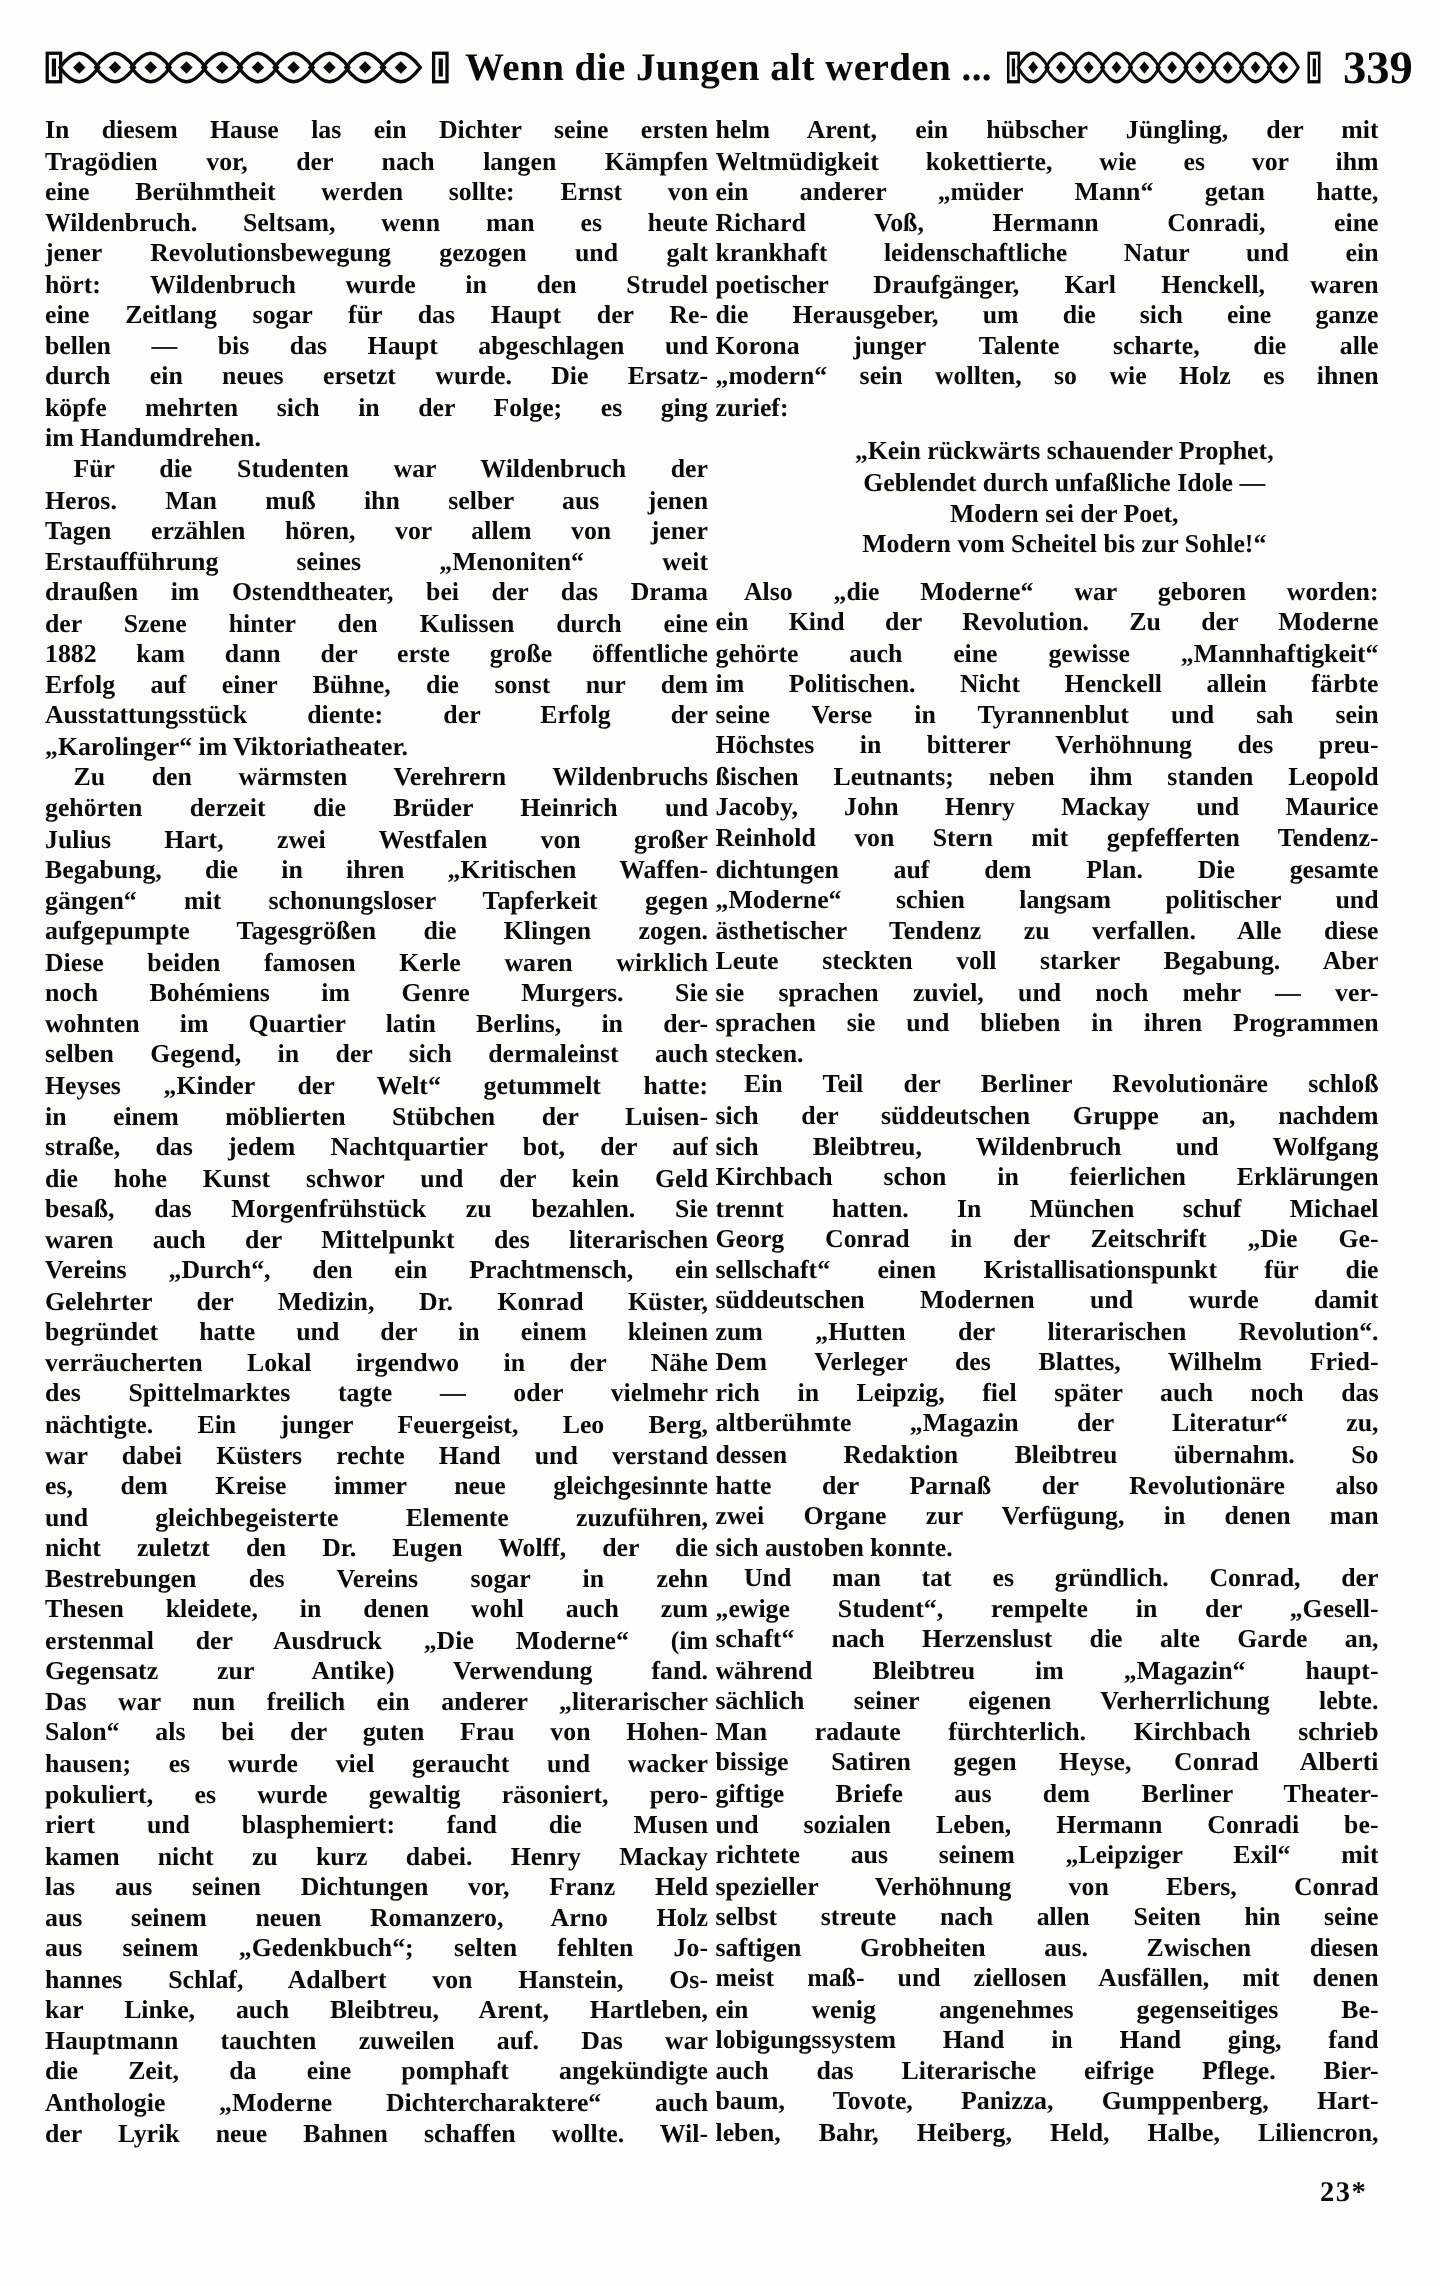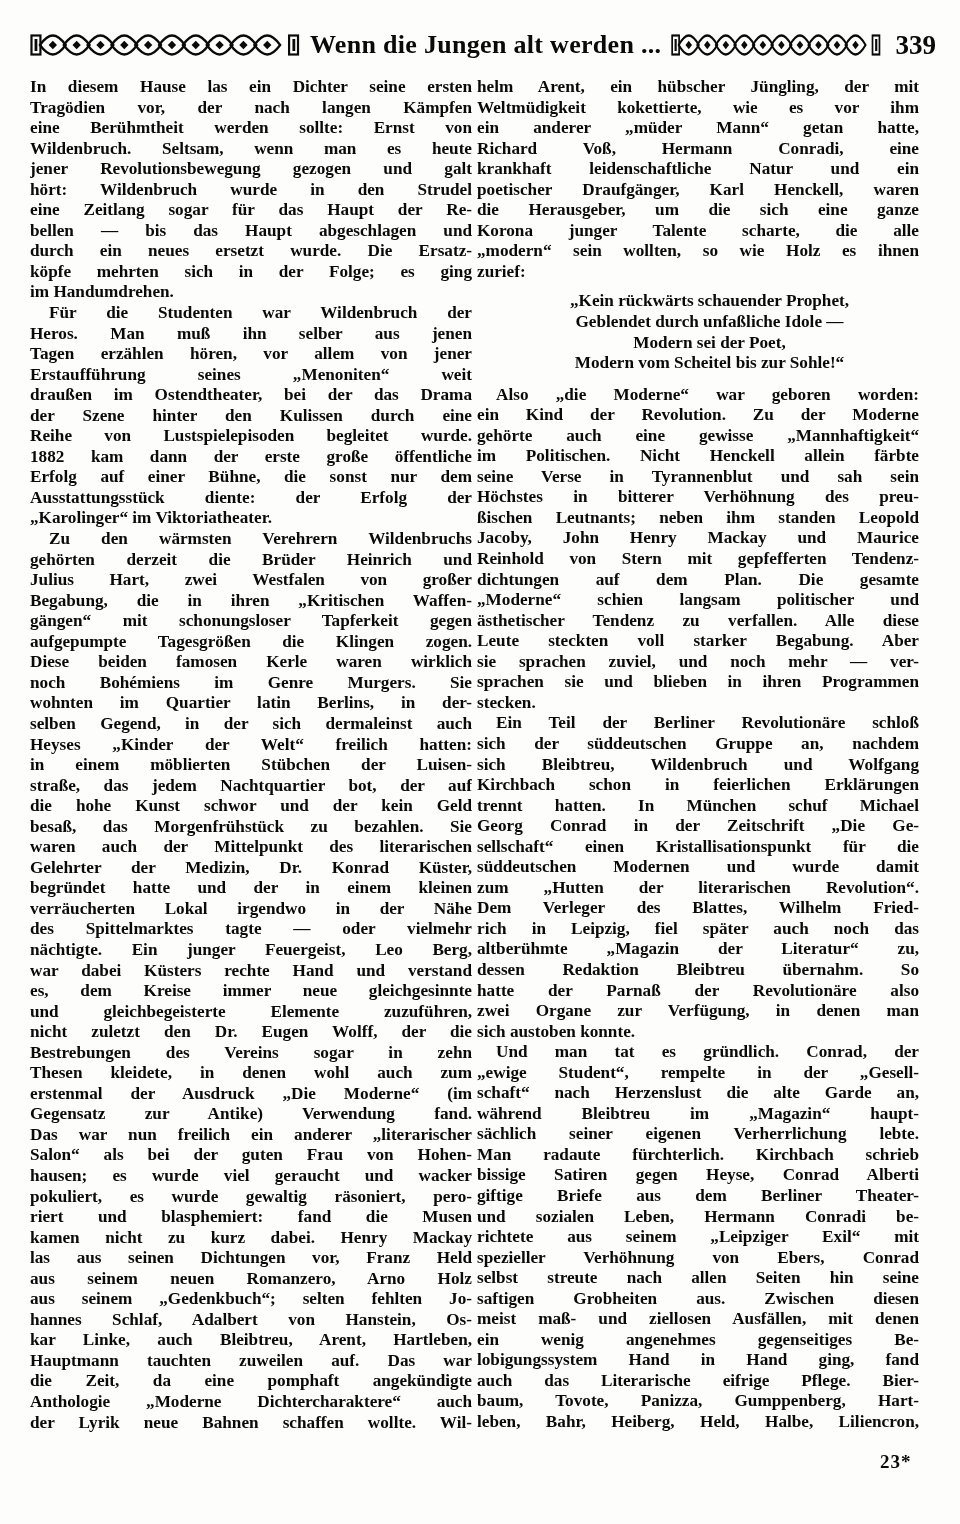--- a/index.html
+++ b/index.html
@@ -31,21 +31,21 @@
     font-size: 26px;
     font-weight: 700;
     text-align: center;
     white-space: nowrap;
     letter-spacing: 0.3px;
   }
   .pagenum {
     flex: none;
     margin-left: auto;
     padding-left: 14px;
-    font-size: 27px;
+    font-size: 31px;
     font-weight: 700;
   }
   
   .columns {
     display: flex;
     gap: 5px;
     margin-top: 13px;
   }
   .col { width: 442px; flex: none; }
   .line {
@@ -139,43 +139,43 @@
           <div class="line just">köpfe mehrten sich in der Folge; es ging</div>
           <div class="line">im Handumdrehen.</div>
         </div>
         <div class="block para">
           <div class="line just indent">Für die Studenten war Wildenbruch der</div>
           <div class="line just">Heros. Man muß ihn selber aus jenen</div>
           <div class="line just">Tagen erzählen hören, vor allem von jener</div>
           <div class="line just">Erstaufführung seines „Menoniten“ weit</div>
           <div class="line just">draußen im Ostendtheater, bei der das Drama</div>
           <div class="line just">der Szene hinter den Kulissen durch eine</div>
-          <div class="line just">Reihe von Lustspielepisoden begleitet wurde.</div>
           <div class="line just">1882 kam dann der erste große öffentliche</div>
           <div class="line just">Erfolg auf einer Bühne, die sonst nur dem</div>
           <div class="line just">Ausstattungsstück diente: der Erfolg der</div>
           <div class="line">„Karolinger“ im Viktoriatheater.</div>
         </div>
         <div class="block para">
           <div class="line just indent">Zu den wärmsten Verehrern Wildenbruchs</div>
           <div class="line just">gehörten derzeit die Brüder Heinrich und</div>
           <div class="line just">Julius Hart, zwei Westfalen von großer</div>
           <div class="line just">Begabung, die in ihren „Kritischen Waffen-</div>
           <div class="line just">gängen“ mit schonungsloser Tapferkeit gegen</div>
           <div class="line just">aufgepumpte Tagesgrößen die Klingen zogen.</div>
           <div class="line just">Diese beiden famosen Kerle waren wirklich</div>
           <div class="line just">noch Bohémiens im Genre Murgers. Sie</div>
           <div class="line just">wohnten im Quartier latin Berlins, in der-</div>
           <div class="line just">selben Gegend, in der sich dermaleinst auch</div>
-          <div class="line just">Heyses „Kinder der Welt“ freilich hatten:</div>
+          <div class="line just">Heyses „Kinder der Welt“ getummelt hatte:</div>
           <div class="line just">in einem möblierten Stübchen der Luisen-</div>
           <div class="line just">straße, das jedem Nachtquartier bot, der auf</div>
           <div class="line just">die hohe Kunst schwor und der kein Geld</div>
           <div class="line just">besaß, das Morgenfrühstück zu bezahlen. Sie</div>
           <div class="line just">waren auch der Mittelpunkt des literarischen</div>
+          <div class="line just">Vereins „Durch“, den ein Prachtmensch, ein</div>
           <div class="line just">Gelehrter der Medizin, Dr. Konrad Küster,</div>
           <div class="line just">begründet hatte und der in einem kleinen</div>
           <div class="line just">verräucherten Lokal irgendwo in der Nähe</div>
           <div class="line just">des Spittelmarktes tagte — oder vielmehr</div>
           <div class="line just">nächtigte. Ein junger Feuergeist, Leo Berg,</div>
           <div class="line just">war dabei Küsters rechte Hand und verstand</div>
           <div class="line just">es, dem Kreise immer neue gleichgesinnte</div>
           <div class="line just">und gleichbegeisterte Elemente zuzuführen,</div>
           <div class="line just">nicht zuletzt den Dr. Eugen Wolff, der die</div>
           <div class="line just">Bestrebungen des Vereins sogar in zehn</div>

